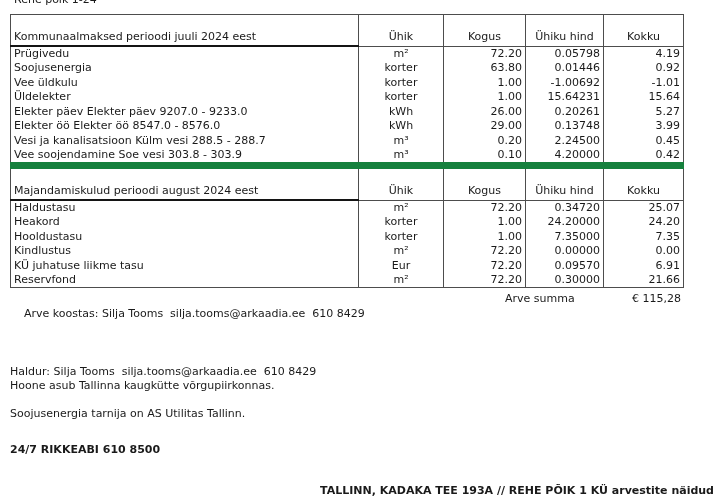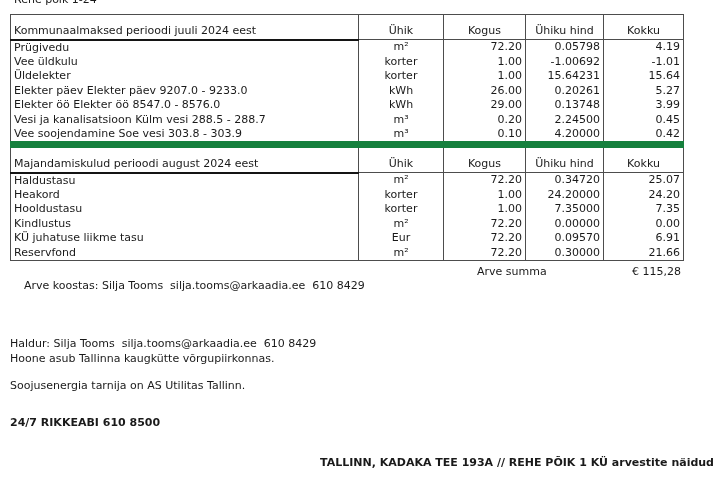--- a/index.html
+++ b/index.html
@@ -40,38 +40,38 @@
   th.sec-title {
     text-align: left;
     font-weight: bold;
     vertical-align: bottom;
     padding: 0 0 2px 3px;
     border-bottom: 2px solid #141414;
   }
   th.colhead {
     text-align: center;
     vertical-align: bottom;
-    padding: 3px 0 2px 0;
+    padding: 16px 0 2px 0;
     border-bottom: 1px solid #4d4d4d;
     white-space: pre-line;
     line-height: 12.5px;
   }
   table.invoice td { height: 14.5px; line-height: 14px; padding: 0 3px; }
   td.desc { text-align: left; padding-left: 3px; }
   td.ctr  { text-align: center; }
   td.num  { text-align: right; padding-right: 4px; }
   
   .summary-row {
     position: relative;
     width: 673px;
     margin: 4px 0 0 10px;
     line-height: 14.5px;
     white-space: pre-wrap;
   }
-  .summary-label { position: absolute; left: 467px; top: 0; }
+  .summary-label { position: absolute; left: 495px; top: 0; }
   .summary-value { position: absolute; right: 2px; top: 0; }
   .line { margin-left: 10px; line-height: 14.5px; white-space: pre-wrap; }
   .notes-gap    { margin-top: 13px; }
   .rikkeabi-gap { margin-top: 22px; font-weight: bold; }
   .meters-title { margin-top: 26px; font-weight: bold; text-align: right; }
 </style>
 </head>
 <body>
 
 <div class="page">
@@ -97,20 +97,27 @@
       </tr>
 
       <tr>
         <td class="desc">Prügivedu</td>
         <td class="ctr">m²</td>
         <td class="num">72.20</td>
         <td class="num">0.05798</td>
         <td class="num">4.19</td>
       </tr>
       <tr>
+        <td class="desc">Soojusenergia</td>
+        <td class="ctr">korter</td>
+        <td class="num">63.80</td>
+        <td class="num">0.01446</td>
+        <td class="num">0.92</td>
+      </tr>
+      <tr>
         <td class="desc">Vee üldkulu</td>
         <td class="ctr">korter</td>
         <td class="num">1.00</td>
         <td class="num">-1.00692</td>
         <td class="num">-1.01</td>
       </tr>
       <tr>
         <td class="desc">Üldelekter</td>
         <td class="ctr">korter</td>
         <td class="num">1.00</td>

